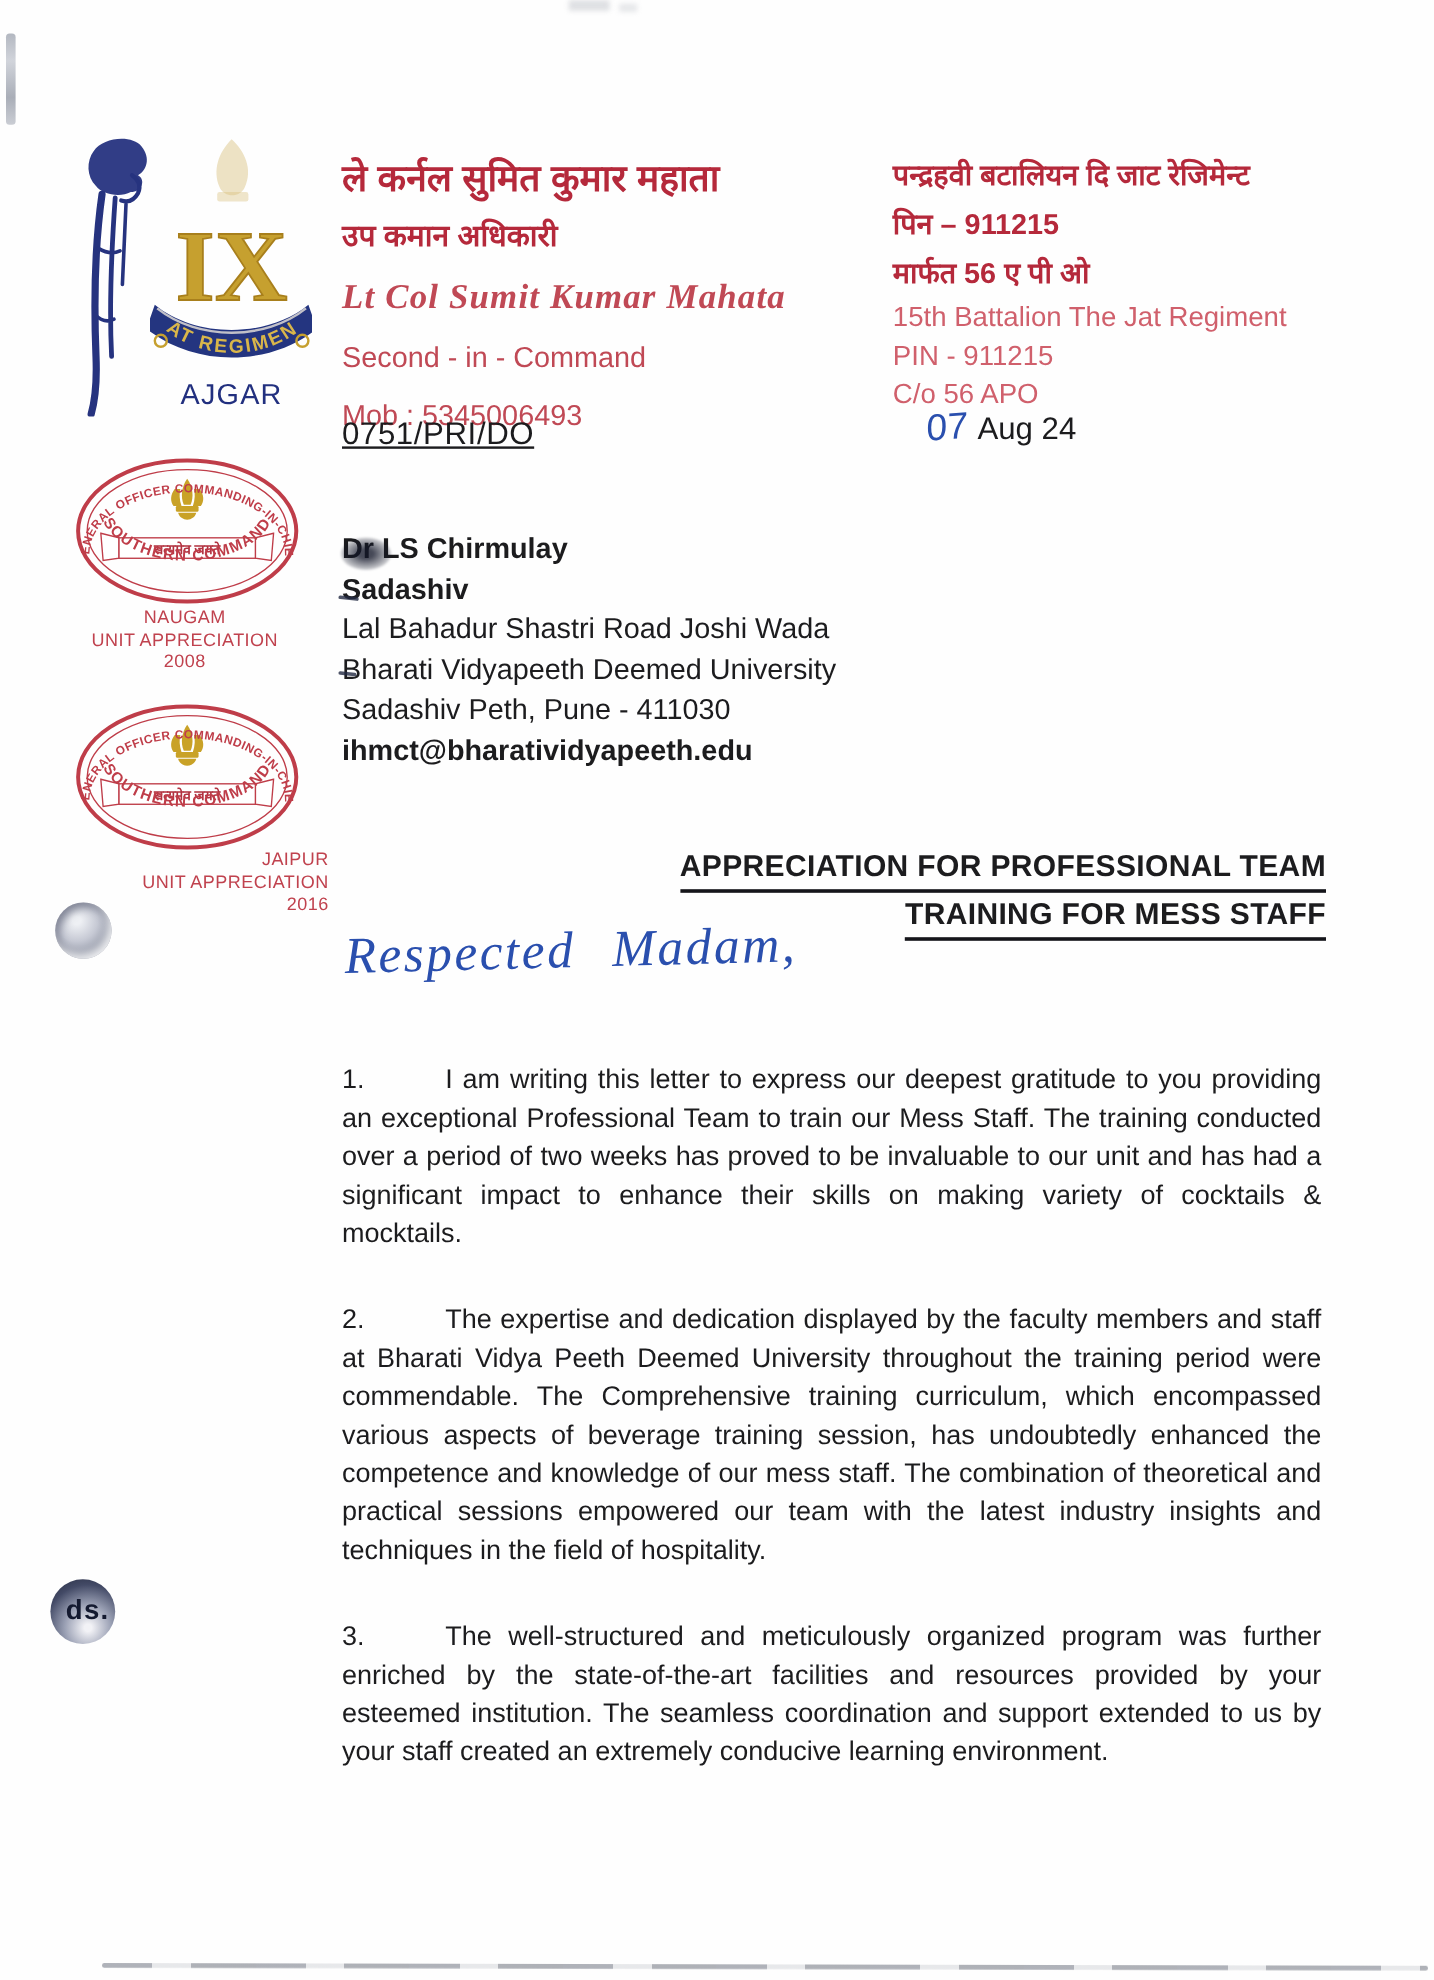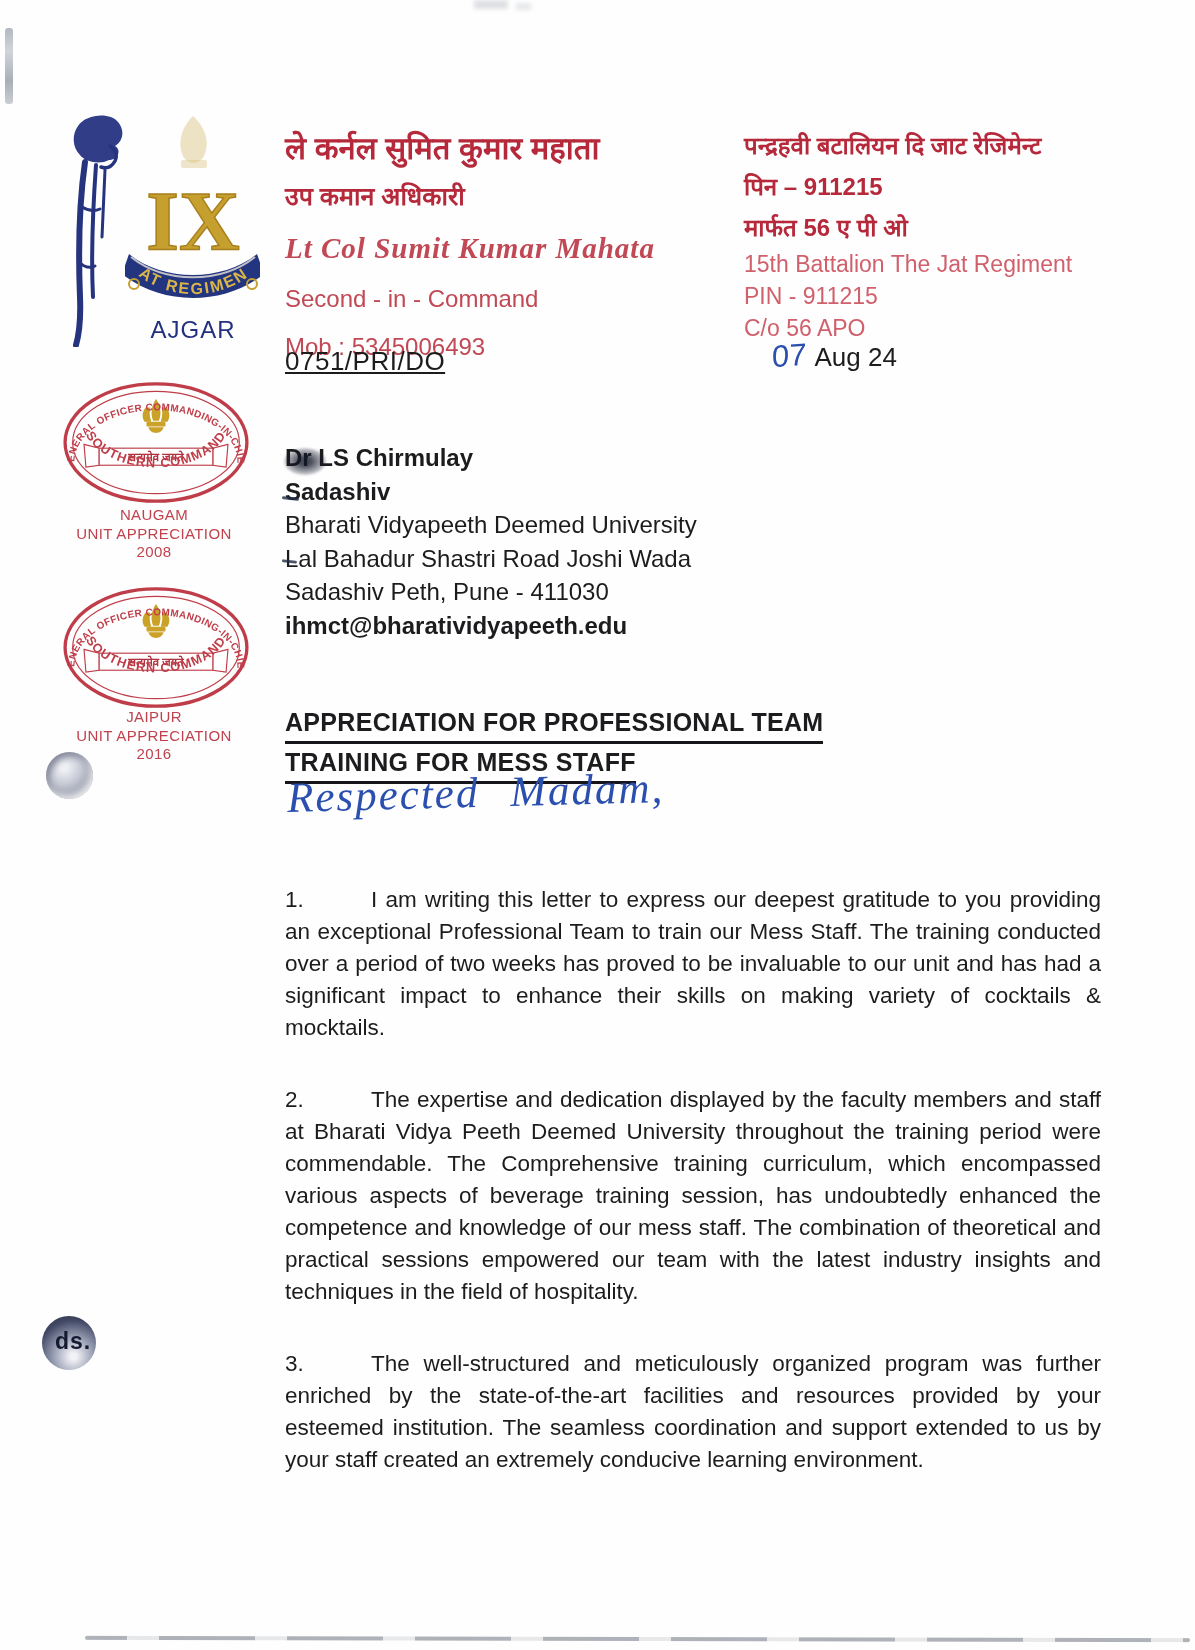--- a/index.html
+++ b/index.html
@@ -28,40 +28,40 @@
   .soldier{position:absolute;left:52px;top:112px;}
   .crest{position:absolute;left:125px;top:112px;}
   .ajgar{position:absolute;left:118px;top:316px;width:150px;text-align:center;
     color:var(--navy,#22307f);font-weight:normal;font-size:24px;letter-spacing:1px;}
   .seal{position:absolute;left:58px;}
   .seal.s1{top:380px;}
   .seal.s2{top:585px;}
   .award{position:absolute;left:34px;width:240px;text-align:center;color:var(--seal_red,#c0424e);
     font-size:15px;line-height:18.5px;letter-spacing:.4px;}
   .award.a1{top:506px;}
-  .award.a2{top:708px;}
+  .award.a2{top:708px;text-align:right;}
   
   .sender{position:absolute;left:285px;top:126px;}
   .sender .hi1{font-size:31px;font-weight:bold;color:var(--red_dark,#b5293b);}
   .sender .hi2{font-size:25px;font-weight:bold;color:var(--red_dark,#b5293b);margin-top:10px;}
   .sender .en-name{font-family:"Liberation Serif",serif;font-style:italic;font-size:29px;
      color:var(--red_mid,#c04955);margin-top:20px;letter-spacing:1px;font-weight:bold;}
   .sender .en1,.sender .en2{font-size:24px;color:var(--red_mid,#c04955);margin-top:20px;}
   .unit{position:absolute;left:744px;top:128px;}
   .unit .hi{font-size:24px;font-weight:bold;color:var(--red_dark,#b5293b);margin-bottom:8px;}
   .unit .en{font-size:23px;color:var(--red_light,#d0606c);margin-top:5px;}
   .refline{position:absolute;left:285px;top:346px;font-size:26px;letter-spacing:.5px;text-decoration:underline;}
   .dateline{position:absolute;left:772px;top:338px;font-size:26px;}
   .date-day{display:inline-block;color:var(--ink_blue,#2a4fae);font-size:31px;
      transform:rotate(-4deg) skewX(-5deg);font-weight:400;margin-right:8px;}
   
   .recipient{position:absolute;left:285px;top:441px;font-size:24px;line-height:33.5px;}
   .recipient .b{font-weight:bold;}
   
-  .subject{position:absolute;left:285px;top:704px;width:820px;text-align:left;
+  .subject{position:absolute;left:285px;top:704px;width:820px;text-align:right;
      font-weight:bold;font-size:25px;line-height:37px;letter-spacing:.3px;}
   .subject .u{border-bottom:3px solid #15151a;padding-bottom:0px;display:inline-block;}
   
   .salutation{position:absolute;left:287px;top:768px;color:var(--ink_blue,#2a4fae);
      font-family:"Liberation Serif",serif;font-style:italic;font-size:43px;
      letter-spacing:2px;word-spacing:18px;transform:rotate(-1.5deg);}
   
   .letter-body{position:absolute;left:285px;top:884px;width:816px;}
   .letter-body p{margin:0 0 40px 0;font-size:22.5px;line-height:32px;text-align:justify;}
   .pnum{display:inline-block;width:86px;}
@@ -192,22 +192,22 @@
   </div>
 
   <div class="refline">0751/PRI/DO</div>
   <div class="dateline">
     <span class="date-day">07</span><span>Aug 24</span>
   </div>
 
   <div class="recipient">
     <div class="b">Dr LS Chirmulay</div>
     <div class="b">Sadashiv</div>
+    <div>Lal Bahadur Shastri Road Joshi Wada</div>
     <div>Bharati Vidyapeeth Deemed University</div>
-    <div>Lal Bahadur Shastri Road Joshi Wada</div>
     <div>Sadashiv Peth, Pune - 411030</div>
     <div class="b">ihmct@bharatividyapeeth.edu</div>
   </div>
   <div class="blot-dr"></div>
   <div class="pen-strike1"></div>
   <div class="pen-strike2"></div>
 
   <div class="subject">
     <span class="u">APPRECIATION FOR PROFESSIONAL TEAM</span><br>
     <span class="u">TRAINING FOR MESS STAFF</span>

